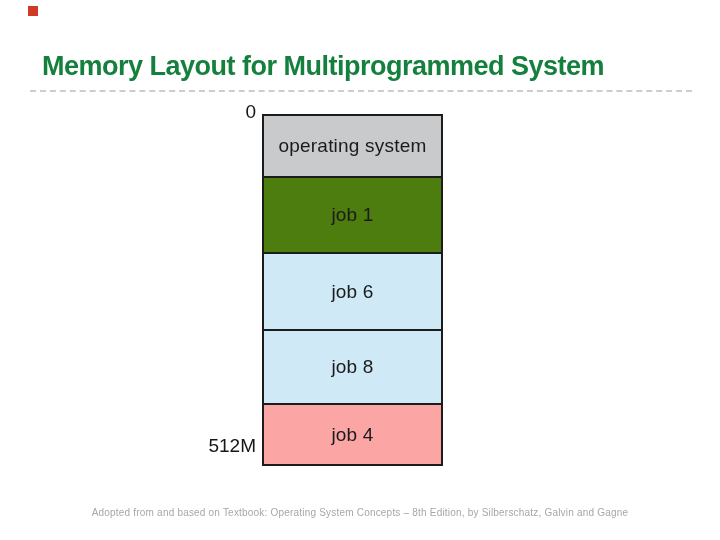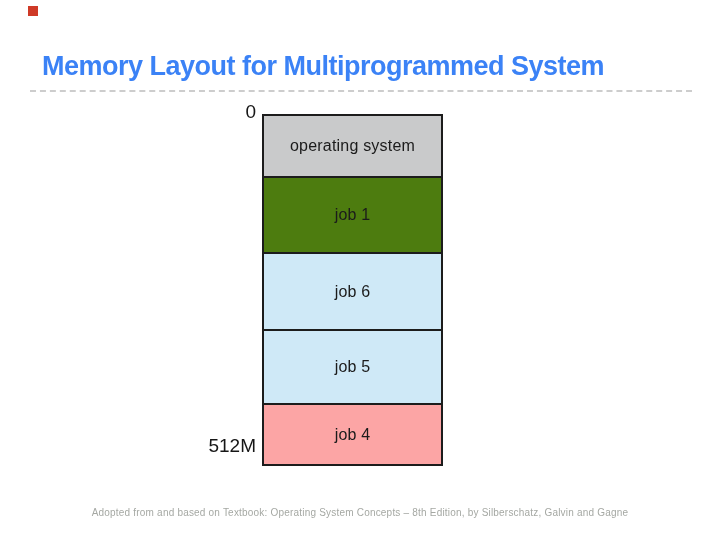--- a/index.html
+++ b/index.html
@@ -26,59 +26,59 @@
     border:2px solid #1c1c1c; box-sizing:border-box;
     display:flex; flex-direction:column;
   }
   .mem-block {
     display:flex; align-items:center; justify-content:center;
     box-sizing:border-box; flex:0 0 auto;
   }
   .mem-block:not(:last-child) { border-bottom:2px solid #1c1c1c; }
   .mem-block:last-child { flex:1 1 auto; }
   .mem-label {
-    font-size:16px; color:#1b1b1b; letter-spacing:0.2px;
+    font-size:19px; color:#1b1b1b; letter-spacing:0.2px;
   }
   .addr {
     position:absolute; left:175px; width:81px; text-align:right;
     font-size:19px; color:#161616; white-space:nowrap;
   }
   .addr-top { top:101px; }
   .addr-bottom { top:435px; }
   .footer {
     position:absolute; left:0; top:507px; width:720px;
     text-align:center; font-size:10px; line-height:11.5px; color:#a5a8a3;
     letter-spacing:0.2px;
   }
 </style>
 </head>
 <body>
 
 <div class="slide">
 
   <div class="accent-square" style="background: rgb(207, 58, 39);"></div>
 
-  <h1 class="title" style="color: #3b82f6;">Memory Layout for Multiprogrammed System</h1>
+  <h1 class="title" style="color: #15803d;">Memory Layout for Multiprogrammed System</h1>
 
   <div class="title-rule"></div>
 
   <div class="diagram">
     <div class="addr addr-top">0</div>
     <div class="memory-box" id="memory-box" style="border-color: rgb(28, 28, 28);">
         <div class="mem-block" style="height: 62px; background: rgb(201, 202, 203); border-color: rgb(28, 28, 28);">
           <span class="mem-label">operating system</span>
         </div>
         <div class="mem-block" style="height: 76px; background: #4d7c0f; border-color: rgb(28, 28, 28);">
           <span class="mem-label">job 1</span>
         </div>
         <div class="mem-block" style="height: 77px; background: rgb(207, 233, 247); border-color: rgb(28, 28, 28);">
           <span class="mem-label">job 6</span>
         </div>
         <div class="mem-block" style="height: 74px; background: rgb(207, 233, 247); border-color: rgb(28, 28, 28);">
-          <span class="mem-label">job 5</span>
+          <span class="mem-label">job 8</span>
         </div>
         <div class="mem-block" style="height: 51px; background: #fca5a5; border-color: rgb(28, 28, 28);">
           <span class="mem-label">job 4</span>
         </div>
       </div>
     <div class="addr addr-bottom">512M</div>
   </div>
 
   <div class="footer">
     <div>Adopted from and based on Textbook: Operating System Concepts – 8th Edition, by Silberschatz, Galvin and Gagne</div>

